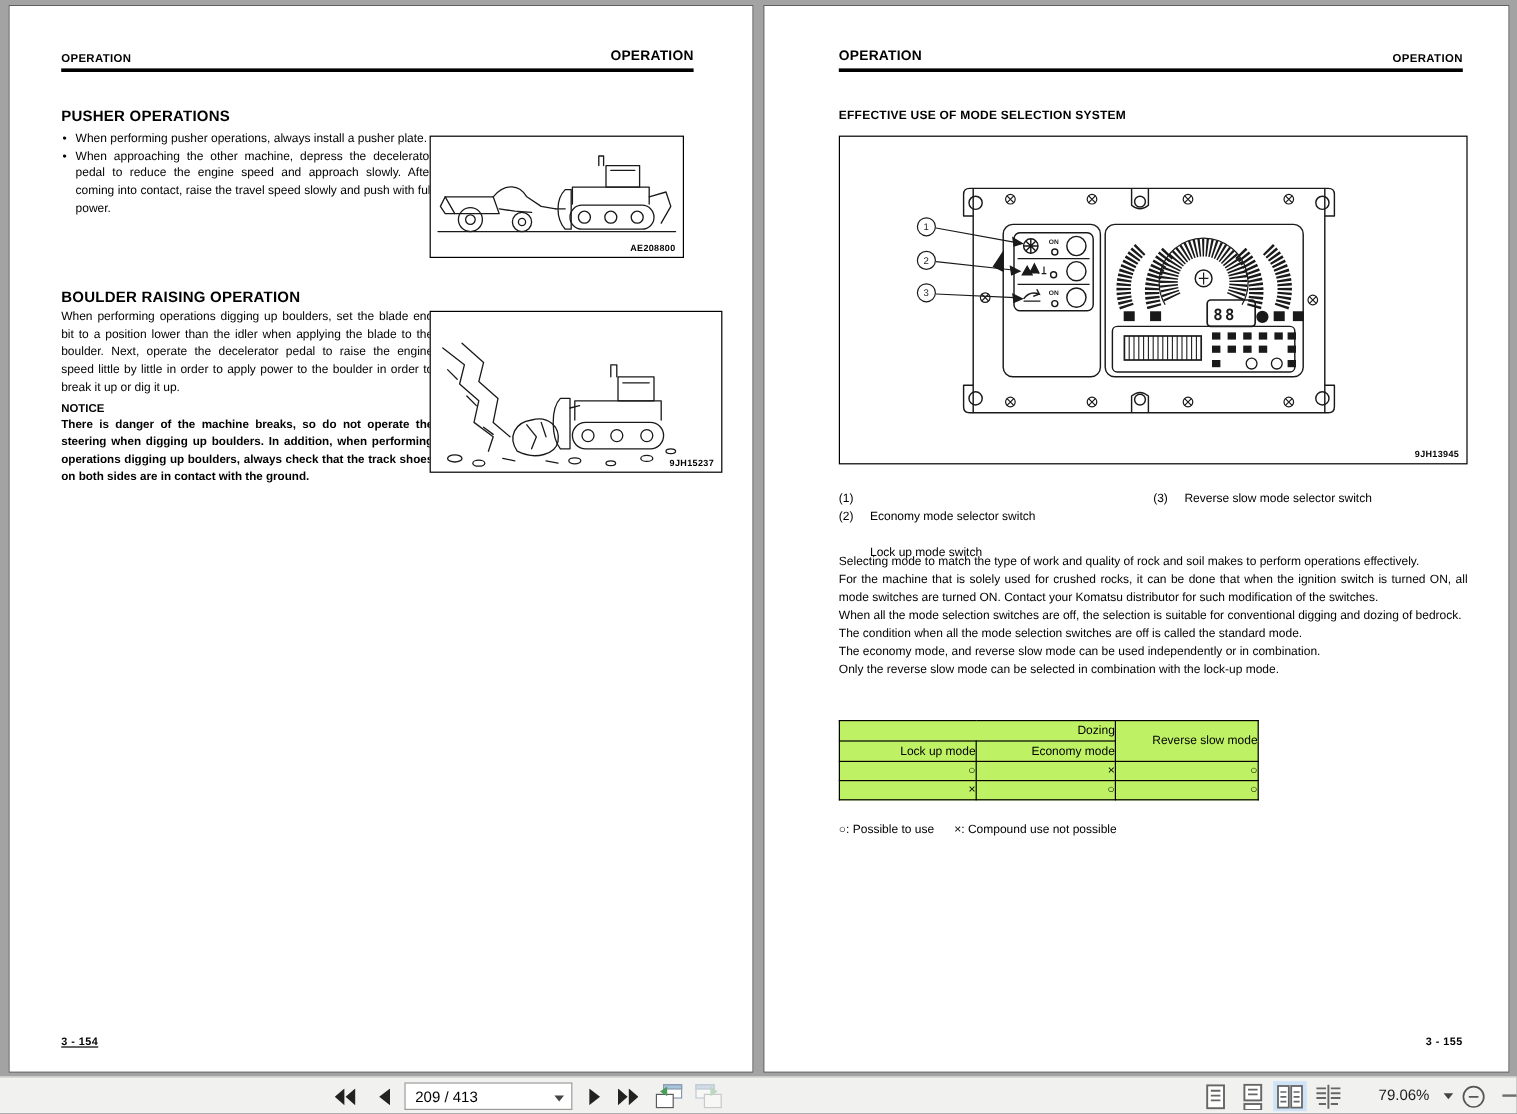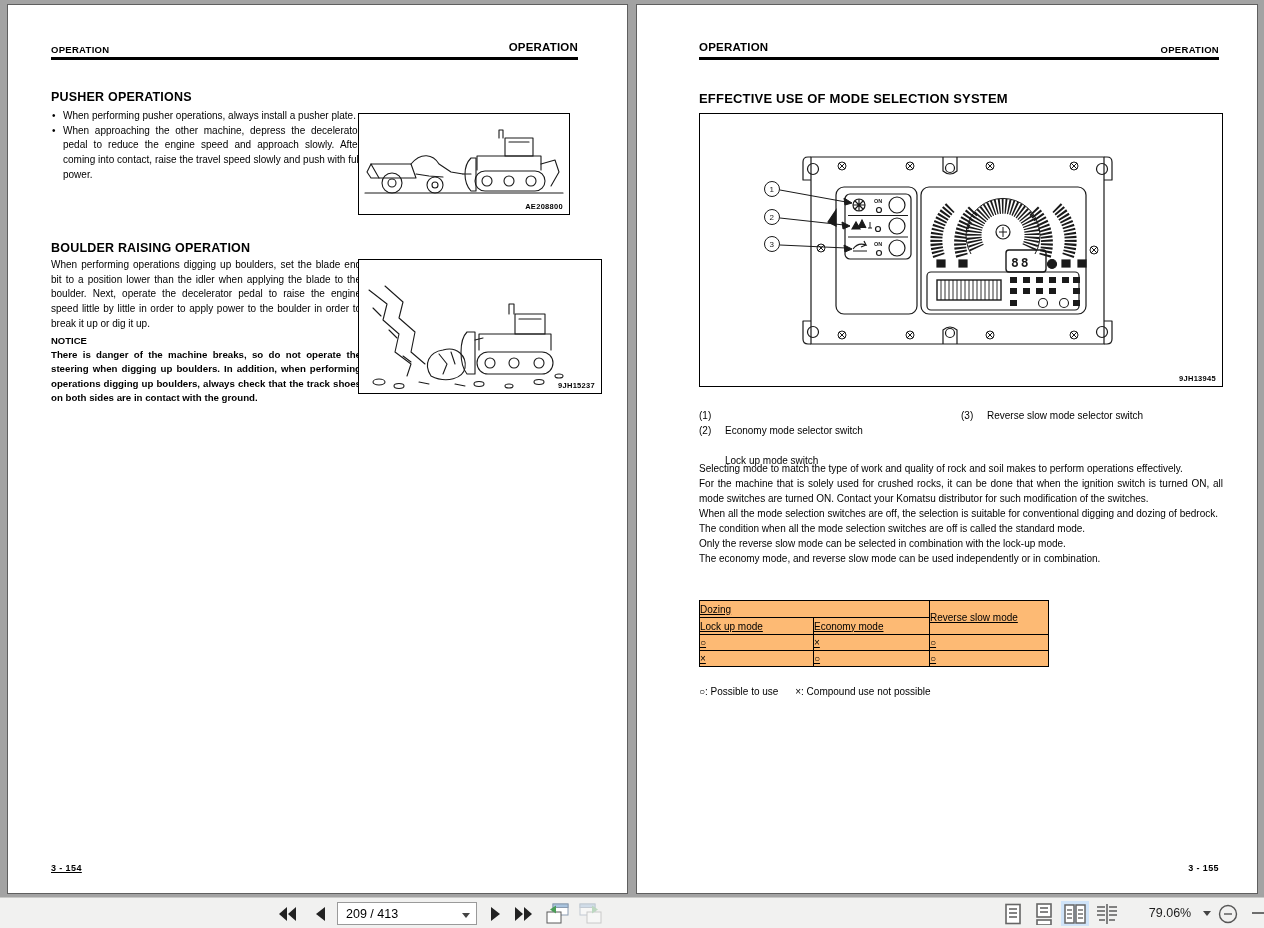--- a/index.html
+++ b/index.html
@@ -36,21 +36,21 @@
 
   .callout-row { position:absolute; font-size:10px; }
   .co-num { position:absolute; }
   .co-lbl { position:absolute; }
 
   .para { position:absolute; font-size:10px; line-height:15px; text-align:justify; }
   .para p { margin:0; }
 
   table.mode-tbl {
     position:absolute; border-collapse:collapse; table-layout:fixed;
-    font-size:10px; text-align:left; background:#fdba74;text-decoration:underline;
+    font-size:10px; text-align:right; background:#bef264;
   }
   table.mode-tbl th, table.mode-tbl td {
     border:1.6px solid #000; font-weight:normal; padding:0; vertical-align:middle;
   }
   .legend { position:absolute; font-size:10px; }
   .legend span { margin-right:14px; }
 
   
   .toolbar {
     position:absolute; left:0; bottom:0; width:1264px; height:31px;
@@ -171,21 +171,21 @@
     </div>
 
     <div class="footer-num" style="left:43px; top:858px;text-decoration:underline;">3 - 154</div>
   </div>
 
   <div class="page page-right">
     <div class="hdr-big" style="left:62px; top:36px;">OPERATION</div>
     <div class="hdr-small" style="right:38px; top:39px;">OPERATION</div>
     <div class="hdr-rule" style="left:62px; right:38px; top:52px;"></div>
 
-    <div class="sec-title" style="left:62px; top:86px; font-size:13px;">EFFECTIVE USE OF MODE SELECTION SYSTEM</div>
+    <div class="sec-title" style="left:62px; top:86px; font-size:10px;">EFFECTIVE USE OF MODE SELECTION SYSTEM</div>
 
     <div class="fig" style="left:62px; top:108px; width:524px; height:274px;">
       <svg width="522" height="272" viewBox="0 0 522 272">
         <g stroke="#1a1a1a" fill="none" stroke-width="1.2" stroke-linejoin="round">
 
           <rect x="111" y="43" width="293" height="187"></rect>
 
           <path d="M111 66 L103 66 L103 48 Q103 43 108 43 L111 43"></path>
           <circle cx="113" cy="55" r="5.5"></circle>
           <path d="M404 66 L412 66 L412 48 Q412 43 407 43 L404 43"></path>
@@ -326,22 +326,22 @@
     <div class="callout-row" style="left:62px; top:420px; width:524px; height:16px;">
       <span class="co-num" style="left:0;">(2)</span>
       <span class="co-lbl" style="left:26px;">Economy mode selector switch</span>
     </div>
 
     <div class="para" style="left:62px; top:456px; width:524px;">
       <p>Selecting mode to match the type of work and quality of rock and soil makes to perform operations effectively.</p>
       <p>For the machine that is solely used for crushed rocks, it can be done that when the ignition switch is turned ON, all mode switches are turned ON. Contact your Komatsu distributor for such modification of the switches.</p>
       <p>When all the mode selection switches are off, the selection is suitable for conventional digging and dozing of bedrock.</p>
       <p>The condition when all the mode selection switches are off is called the standard mode.</p>
+      <p>The economy mode, and reverse slow mode can be used independently or in combination.</p>
       <p>Only the reverse slow mode can be selected in combination with the lock-up mode.</p>
-      <p>The economy mode, and reverse slow mode can be used independently or in combination.</p>
     </div>
 
     <table class="mode-tbl" style="left:62px; top:595px; width:349px;">
       <colgroup>
           <col style="width:114px">
           <col style="width:116px">
           <col style="width:119px">
         </colgroup>
       <tbody>
           <tr style="height:17px;">

